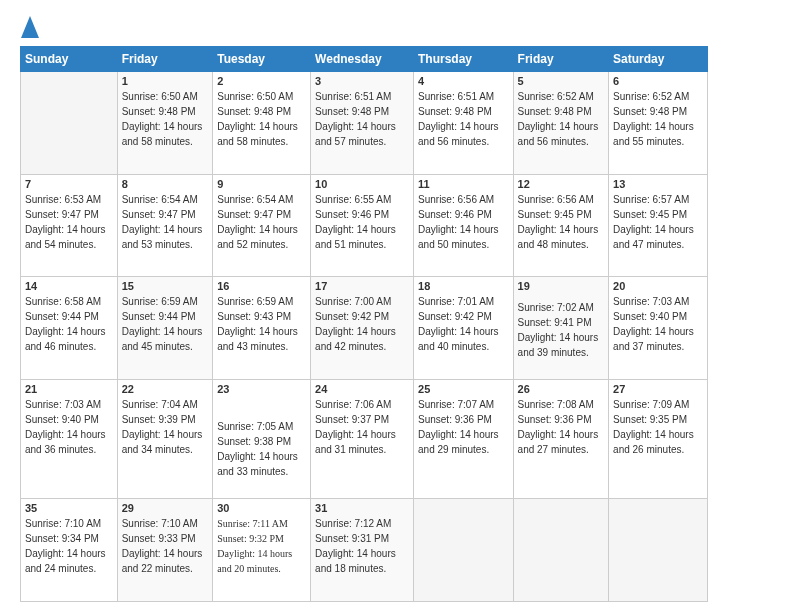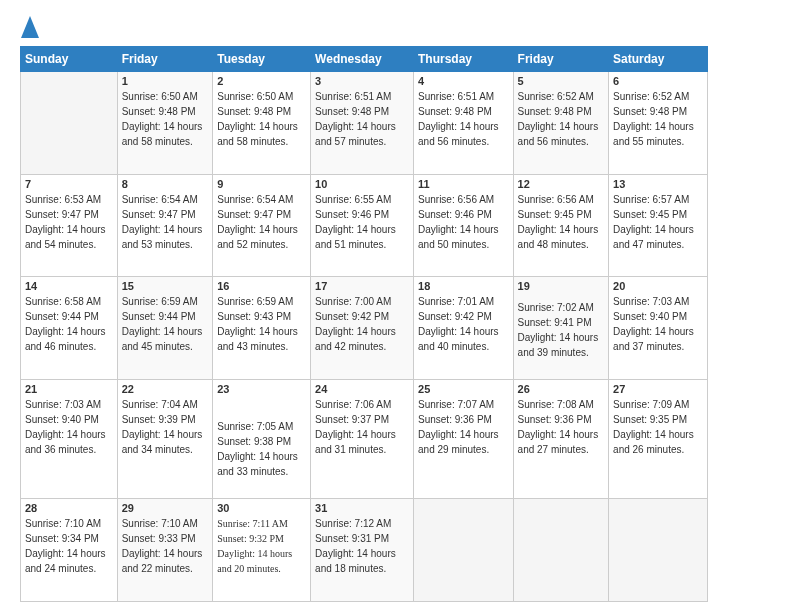--- a/index.html
+++ b/index.html
@@ -332,21 +332,21 @@
           <td>
             <span class="day-number">27</span>
             <div class="day-info" style="white-space: pre-line;">Sunrise: 7:09 AM
 Sunset: 9:35 PM
 Daylight: 14 hours
 and 26 minutes.</div>
           </td>
         </tr>
         <tr>
           <td>
-            <span class="day-number">28</span>
+            <span class="day-number">35</span>
             <div class="day-info" style="white-space: pre-line;">Sunrise: 7:10 AM
 Sunset: 9:34 PM
 Daylight: 14 hours
 and 24 minutes.</div>
           </td>
           <td>
             <span class="day-number">29</span>
             <div class="day-info" style="white-space: pre-line;">Sunrise: 7:10 AM
 Sunset: 9:33 PM
 Daylight: 14 hours

